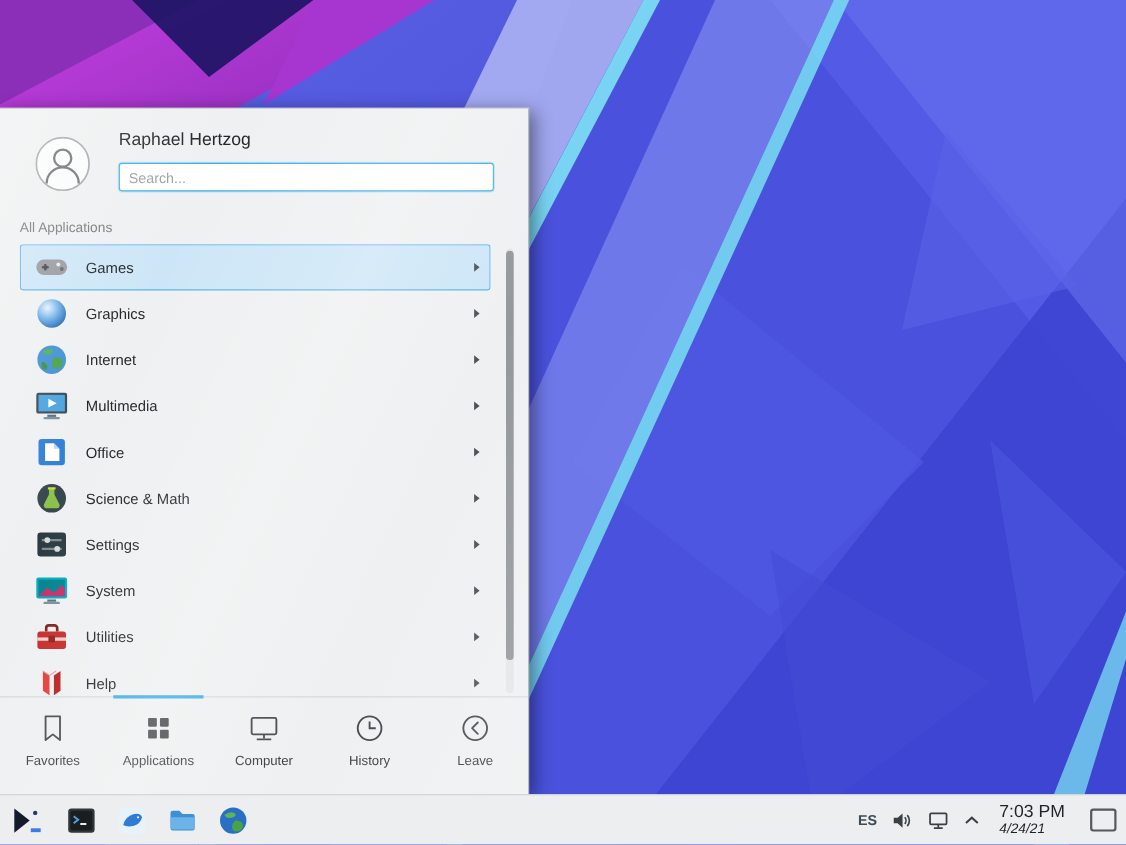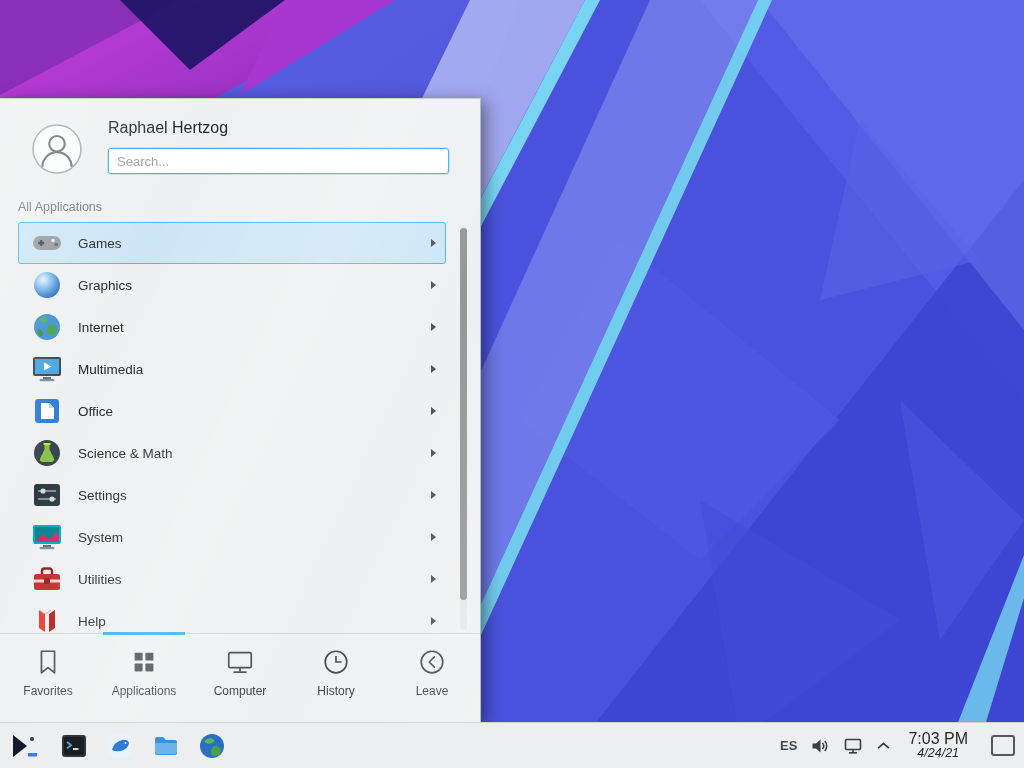--- a/index.html
+++ b/index.html
@@ -58,21 +58,21 @@
   .tb-btn { width:34px; height:34px; cursor:pointer; border:none; background:transparent; padding:0; }
   .tb-btn svg { width:100%; height:100%; display:block; }
   .tb-app { width:28px; height:28px; cursor:pointer; }
   .tb-app svg { width:28px; height:28px; display:block; }
   .tb-right { display:flex; align-items:center; gap:13px; padding-right:9px; }
   .kbd-layout { font-size:13px; font-weight:bold; color:#3e4a54; cursor:pointer; }
   .tray-icon { width:20px; height:20px; cursor:pointer; }
   .tray-icon svg { width:20px; height:20px; display:block; }
   .tray-caret { width:15px; height:11px; cursor:pointer; }
   .tray-caret svg { width:15px; height:11px; display:block; }
-  .clock { text-align:center; line-height:1.1; cursor:pointer; margin:0 4px; }
+  .clock { text-align:left; line-height:1.1; cursor:pointer; margin:0 4px; }
   .clock-time { font-size:16px; color:#1f2326; }
   .clock-date { font-size:12.5px; color:#1f2326;font-style:italic; }
   .peek { width:24px; height:21px; border:2px solid #52585c; border-radius:3px;
           background:transparent; cursor:pointer; margin-left:6px; }
 </style>
 </head>
 <body>
 
 <div class="screen">
 

